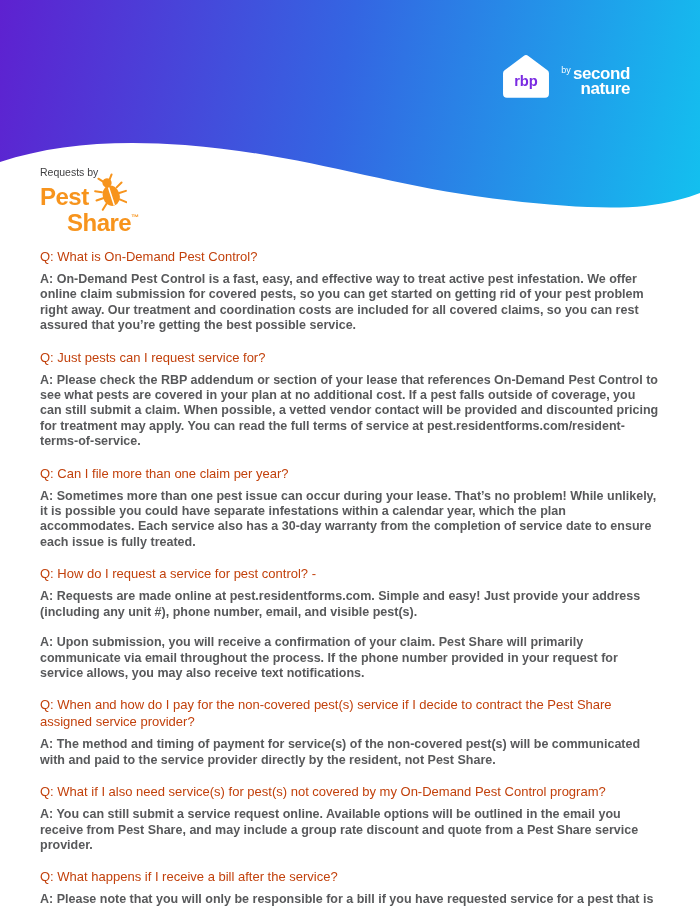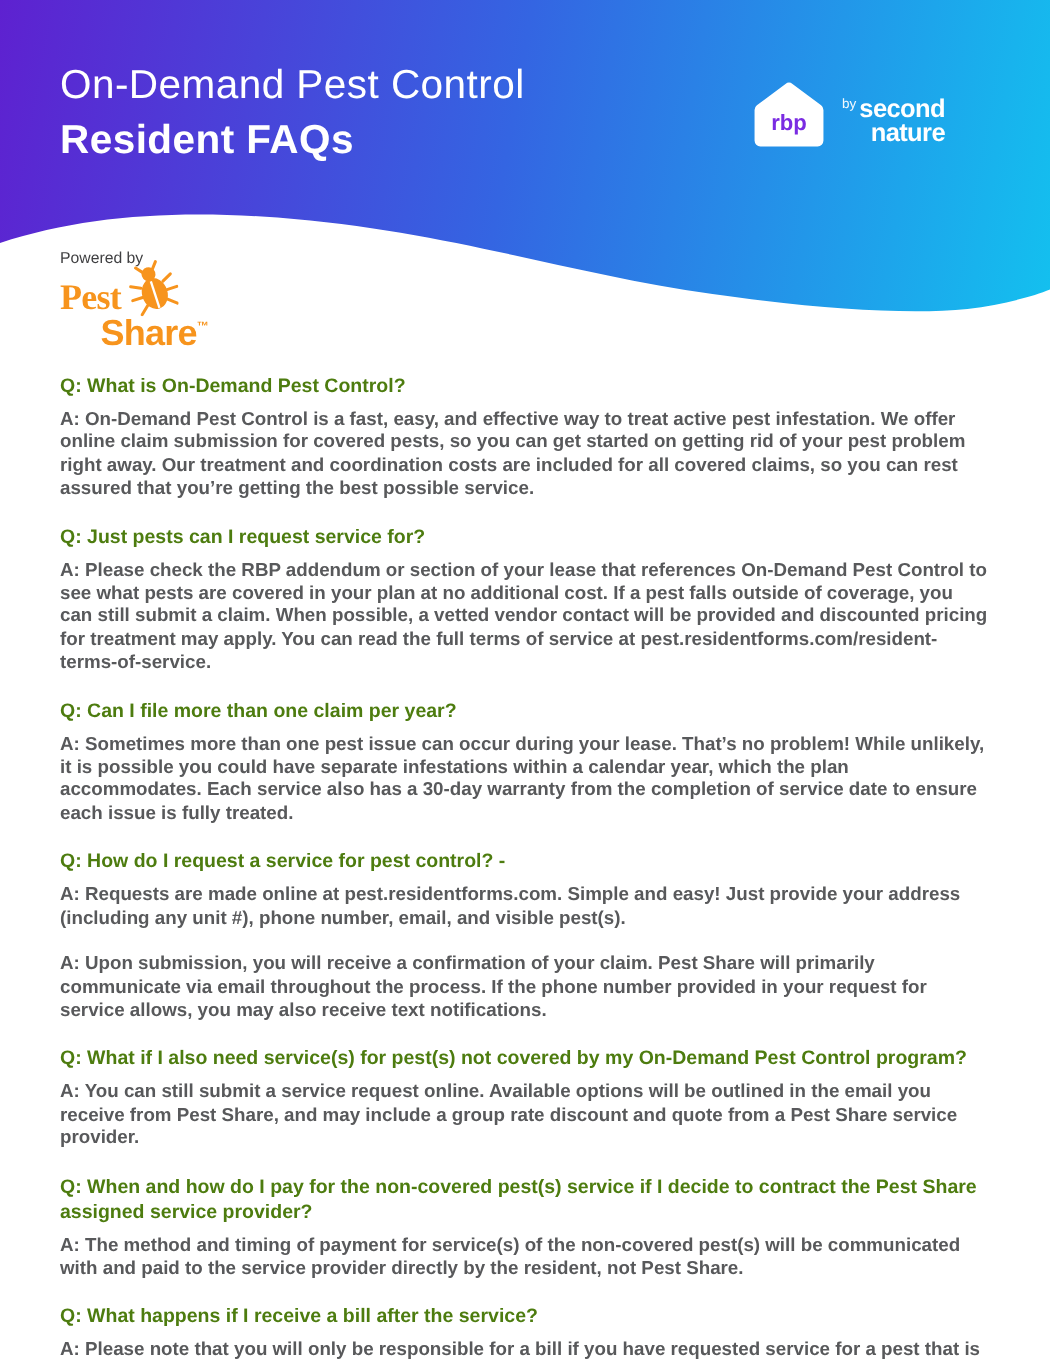--- a/index.html
+++ b/index.html
@@ -76,21 +76,21 @@
   .powered {
     position: absolute;
     left: 40px;
     top: 166px;
   }
   .powered-label {
     font-size: 10.5px;
     color: #3f3f41;
     margin-bottom: 3px;
   }
-  .ps-row { display: flex; align-items: flex-end; font-family: Liberation Serif, serif; }
+  .ps-row { display: flex; align-items: center; }
   .ps-word {
     color: #f7941d;
     font-size: 24px;
     font-weight: 700;
     letter-spacing: -0.5px;
     line-height: 23px;
   }
   .ps-line2 { display: flex; align-items: flex-start; padding-left: 27px; }
   .ps-tm {
     color: #f7941d;
@@ -99,66 +99,62 @@
     margin-top: 2px;
   }
   .bug { margin-left: 4px; margin-top: -8px; }
 
   
   .faq-list {
     padding: 18px 40px 0 40px;
   }
   .faq-item { margin-bottom: 11px; }
   .faq-q {
-    color: #4d7c0f;
+    color: #c2410c;
     font-size: 13px;
-    font-weight: 700;
+    font-weight: 400;
     line-height: 17px;
     margin-bottom: 7px;
   }
   .faq-a {
     color: #58595b;
     font-size: 12.5px;
     font-weight: 700;
     line-height: 15.4px;
     margin-bottom: 15px;
   }
 </style>
 </head>
 <body>
 
 <div class="page">
 
   <header class="hero">
 
-    <div class="hero-titles">
-      <div class="hero-title-1">On-Demand Pest Control</div>
-      <div class="hero-title-2">Resident FAQs</div>
-    </div>
 
     <div class="brand">
       <svg class="rbp-badge" width="52" height="52" viewBox="0 0 60 60" aria-hidden="true">
         <rect x="13" y="13" width="34" height="34" rx="7" fill="#3ad6cd" transform="rotate(45 30 30)"></rect>
         <path d="M30 7 L52 23.5 L52 47 L8 47 L8 23.5 Z" fill="#ffffff" stroke="#ffffff" stroke-width="9" stroke-linejoin="round"></path>
         <text x="30" y="38.5" text-anchor="middle" font-family="Liberation Sans, sans-serif" font-size="17" font-weight="bold" fill="#7a2be2">rbp</text>
       </svg>
       <div class="sn-text">
         <div class="sn-line1"><span class="sn-by">by</span><span class="sn-word">second</span></div>
         <div class="sn-line2"><span class="sn-word">nature</span></div>
       </div>
     </div>
 
     <svg class="hero-wave" viewBox="0 0 700 95" preserveAspectRatio="none" aria-hidden="true">
       <path d="M0,27 C55,9 115,5 185,10 C300,19 375,47 475,61
                C545,71 605,75 645,71 C668,68 688,63 700,58
                L700,95 L0,95 Z" fill="#ffffff"></path>
     </svg>
 
     <div class="powered">
-      <div class="powered-label">Powered by</div>
+      <div class="powered-label">Requests by</div>
       <div class="ps-row">
         <span class="ps-word">Pest</span>
         <svg class="bug" width="34" height="38" viewBox="0 0 44 48" aria-hidden="true">
           <g transform="rotate(-18 22 24)">
             <g stroke="#f7941d" stroke-width="2.6" stroke-linecap="round" fill="none">
               <path d="M18 9 L13 3"></path>
                 <path d="M26 9 L31 3"></path>
               <path d="M12 21 L4 17"></path>
                 <path d="M11 29 L2 29"></path>
               <path d="M13 37 L6 43"></path>
@@ -198,28 +194,28 @@
   <section class="faq-item">
     <h2 class="faq-q">Q: How do I request a service for pest control? -</h2>
     <p class="faq-a">A: Requests are made online at pest.residentforms.com. Simple and easy! Just provide your address (including any unit #), phone number, email, and visible pest(s).</p>
   </section>
 
   <section class="faq-item">
     <p class="faq-a">A: Upon submission, you will receive a confirmation of your claim. Pest Share will primarily communicate via email throughout the process. If the phone number provided in your request for service allows, you may also receive text notifications.</p>
   </section>
 
   <section class="faq-item">
+    <h2 class="faq-q">Q: When and how do I pay for the non-covered pest(s) service if I decide to contract the Pest Share assigned service provider?</h2>
+    <p class="faq-a">A: The method and timing of payment for service(s) of the non-covered pest(s) will be communicated with and paid to the service provider directly by the resident, not Pest Share.</p>
+  </section>
+
+  <section class="faq-item">
     <h2 class="faq-q">Q: What if I also need service(s) for pest(s) not covered by my On-Demand Pest Control program?</h2>
     <p class="faq-a">A: You can still submit a service request online. Available options will be outlined in the email you receive from Pest Share, and may include a group rate discount and quote from a Pest Share service provider.</p>
   </section>
 
   <section class="faq-item">
-    <h2 class="faq-q">Q: When and how do I pay for the non-covered pest(s) service if I decide to contract the Pest Share assigned service provider?</h2>
-    <p class="faq-a">A: The method and timing of payment for service(s) of the non-covered pest(s) will be communicated with and paid to the service provider directly by the resident, not Pest Share.</p>
-  </section>
-
-  <section class="faq-item">
     <h2 class="faq-q">Q: What happens if I receive a bill after the service?</h2>
     <p class="faq-a">A: Please note that you will only be responsible for a bill if you have requested service for a pest that is not covered by your Pest Assurance package. If you have any questions or concerns about the service or the bill you have received, please do not hesitate to contact us at claims@pestshare.com. We are here to help you resolve any issues and provide you with the best possible service.</p>
   </section>
 </main>
 
 </div>
 
 </body></html>

